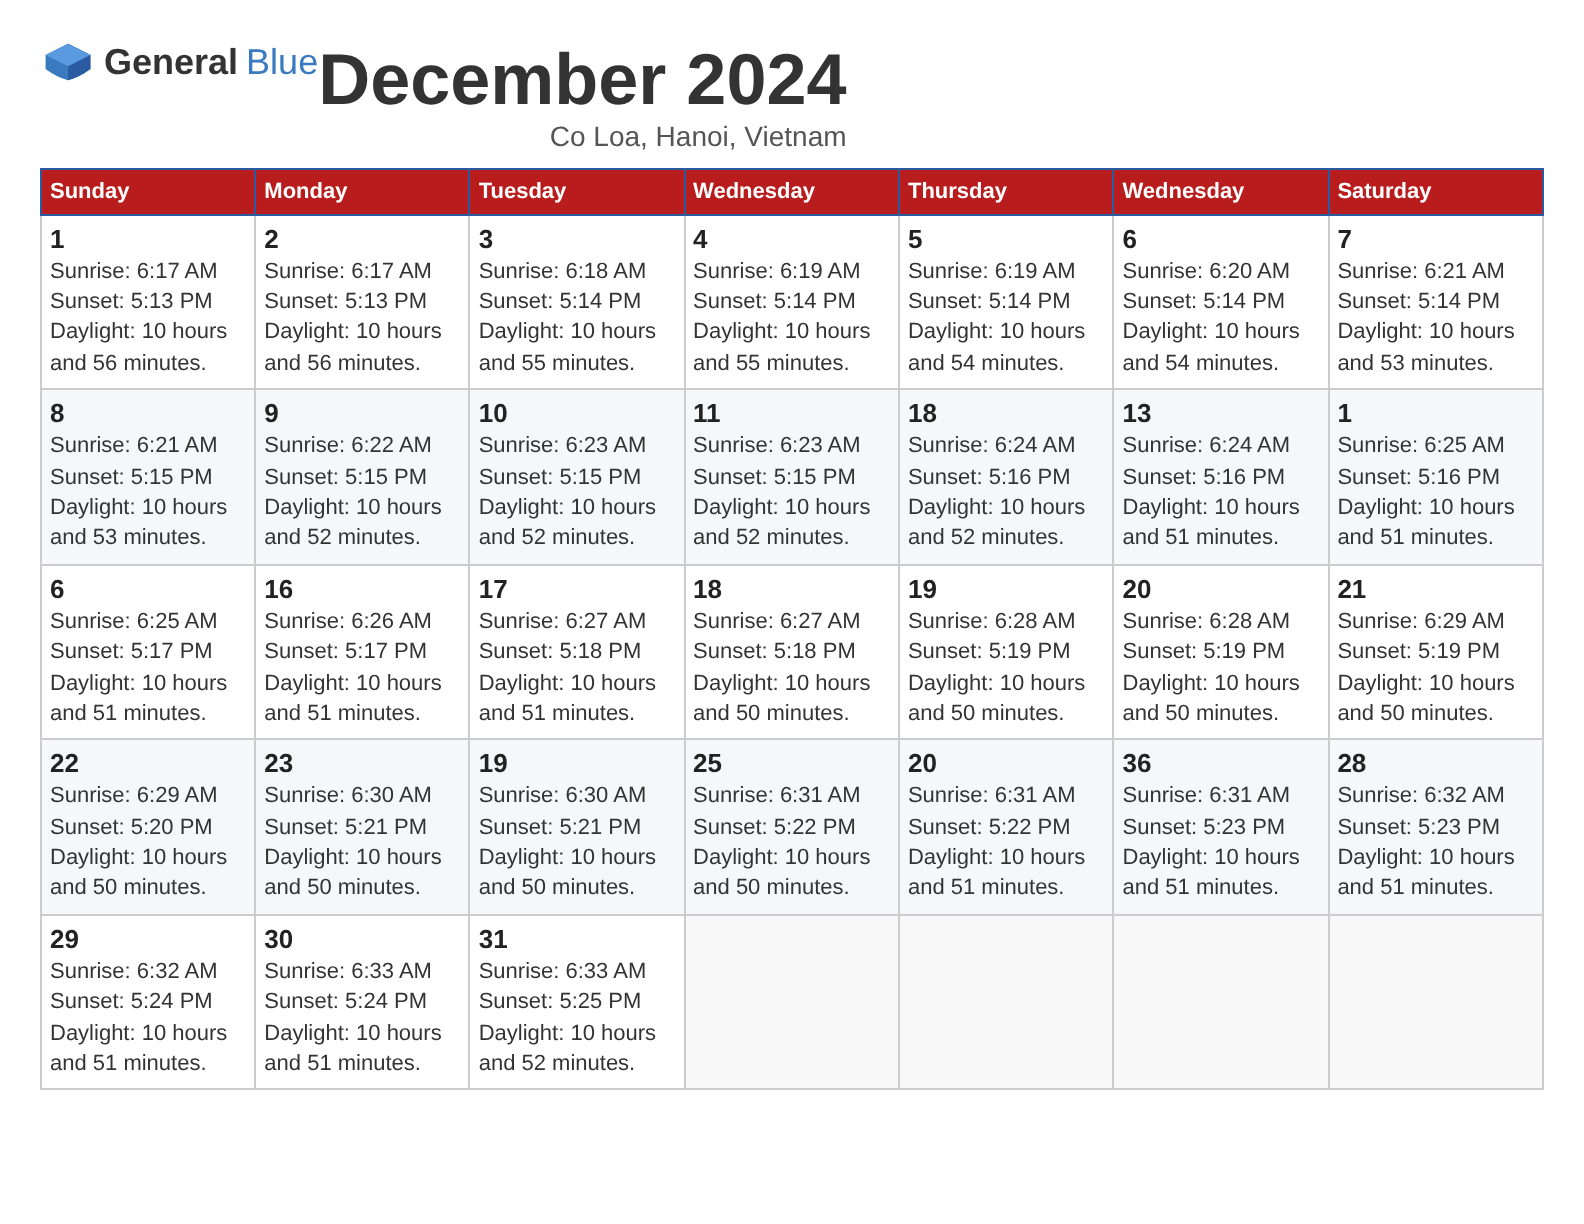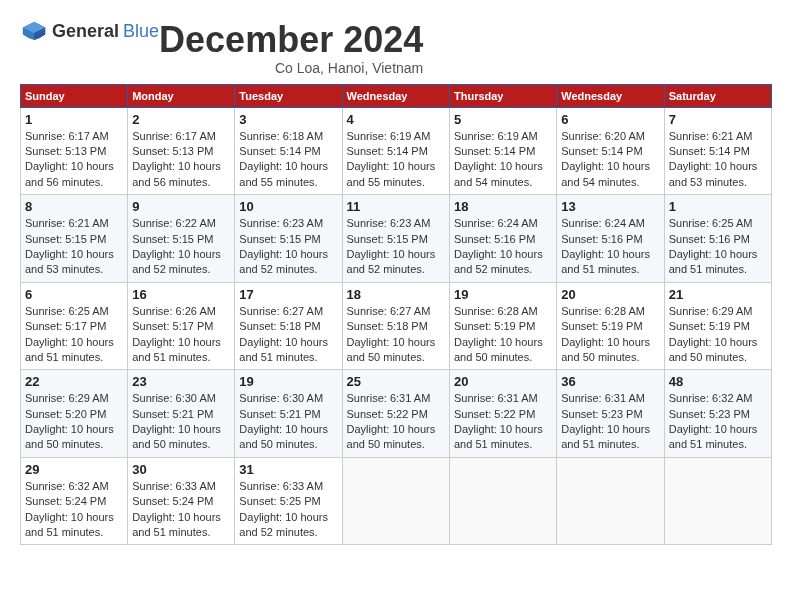--- a/index.html
+++ b/index.html
@@ -244,21 +244,21 @@
           </td>
           <td>
             <span class="day-number">20</span>
             <div class="day-info">Sunrise: 6:31 AM<br>Sunset: 5:22 PM<br>Daylight: 10 hours and 51 minutes.</div>
           </td>
           <td>
             <span class="day-number">36</span>
             <div class="day-info">Sunrise: 6:31 AM<br>Sunset: 5:23 PM<br>Daylight: 10 hours and 51 minutes.</div>
           </td>
           <td>
-            <span class="day-number">48</span>
+            <span class="day-number">28</span>
             <div class="day-info">Sunrise: 6:32 AM<br>Sunset: 5:23 PM<br>Daylight: 10 hours and 51 minutes.</div>
           </td>
         </tr>
         <tr>
           <td>
             <span class="day-number">29</span>
             <div class="day-info">Sunrise: 6:32 AM<br>Sunset: 5:24 PM<br>Daylight: 10 hours and 51 minutes.</div>
           </td>
           <td>
             <span class="day-number">30</span>

